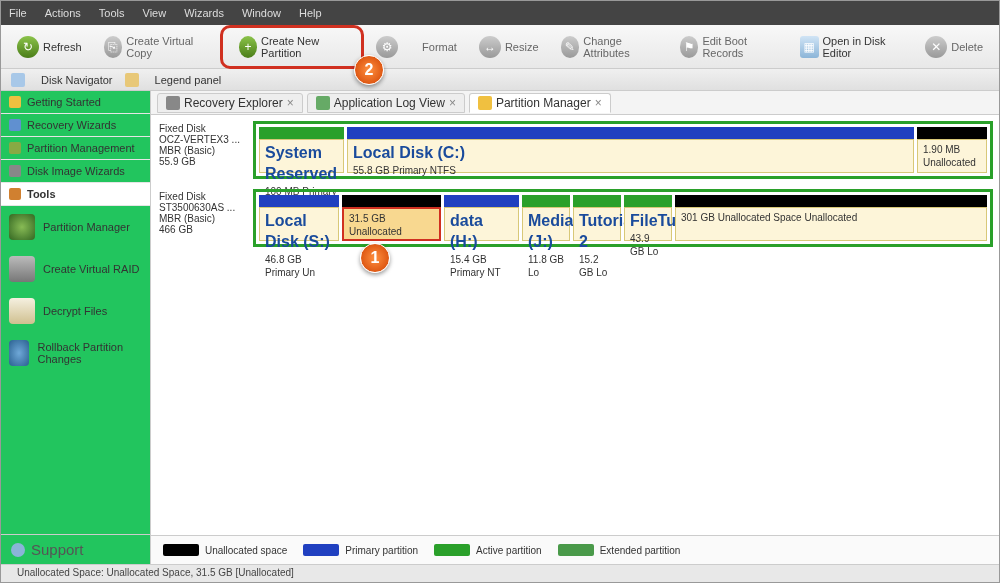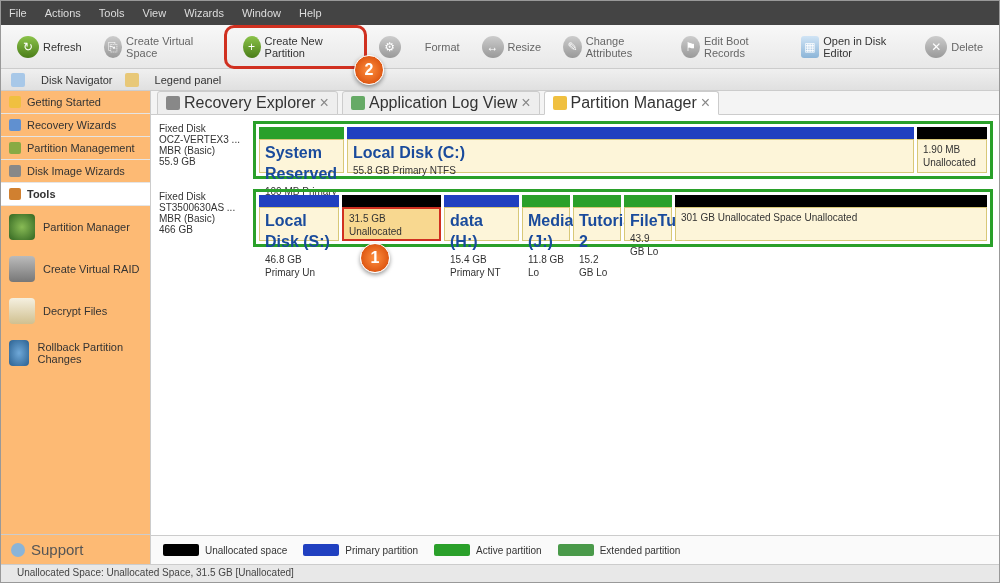--- a/index.html
+++ b/index.html
@@ -10,29 +10,29 @@
 .toolbar{background:linear-gradient(#f8f8f8,#e8e8e8);height:44px;display:flex;align-items:center;gap:2px;padding:0 6px;border-bottom:1px solid #ccc}
 .tbtn{display:flex;align-items:center;gap:4px;padding:4px 10px;border-radius:3px;color:#666;height:34px}
 .tbtn.en{color:#333}
 .tbtn .ic{width:22px;height:22px;border-radius:50%;background:linear-gradient(#8bc34a,#4a7d18);display:flex;align-items:center;justify-content:center;color:#fff;font-size:12px}
 .tbtn.dis .ic{background:linear-gradient(#ccc,#999)}
 .tbtn.editor .ic{background:linear-gradient(#d0e4f5,#8cb5d8);border-radius:3px}
 .hl{border:3px solid #d03020;border-radius:10px;padding:2px 6px}
 .panelbar{background:linear-gradient(#f0f0f0,#e0e0e0);height:22px;display:flex;align-items:center;gap:12px;padding:0 10px;border-bottom:1px solid #ccc}
 .panelbar span{display:flex;align-items:center;gap:16px}
 .body{display:flex;height:calc(100% - 44px - 22px - 24px - 18px)}
-.sidebar{width:150px;background:#fdba74;border-right:1px solid #ccc;display:flex;flex-direction:column}
+.sidebar{width:150px;background:#22c55e;border-right:1px solid #ccc;display:flex;flex-direction:column}
 .navitem{display:flex;align-items:center;gap:6px;padding:5px 8px;border-bottom:1px solid #e5e5e5;font-size:11px}
 .navitem.sel{background:#fff;font-weight:bold}
 .navitem .dot{width:12px;height:12px;border-radius:2px}
 .toolblk{padding:8px;display:flex;align-items:center;gap:8px}
 .toolblk .bigic{width:26px;height:26px;border-radius:4px}
 .main{flex:1;background:#fff;display:flex;flex-direction:column}
 .tabs{height:24px;display:flex;align-items:center;gap:4px;padding:2px 6px;border-bottom:1px solid #ccc;background:#f4f4f4}
-.tab{display:flex;align-items:center;gap:4px;padding:2px 8px;background:#eee;border:1px solid #ccc;border-radius:3px 3px 0 0;font-size:16px}
+.tab{display:flex;align-items:center;gap:4px;padding:2px 8px;background:#eee;border:1px solid #ccc;border-radius:3px 3px 0 0;font-size:12px}
 .tab.active{background:#fff;border-bottom-color:#fff}
 .tab .x{color:#888;cursor:pointer}
 .diskarea{padding:6px;flex:1;overflow:auto}
 .diskrow{display:flex;gap:6px;margin-bottom:10px}
 .diskinfo{width:90px;font-size:10px;color:#333;padding:2px}
 .diskbox{flex:1;border:3px solid #2aa02a;padding:3px;display:flex;gap:3px}
 .part{display:flex;flex-direction:column;font-size:10px}
 .part .bar{height:12px}
 .part .body{background:#fdf5d9;border:1px solid #d8c878;padding:3px 5px;line-height:1.3;height:34px;display:block;min-width:0}
 .part .body b{color:#1a4b9c;font-size:16px}
@@ -62,21 +62,21 @@
     <span>Help</span>
   </div>
 
   <div class="toolbar">
     <div class="tbtn en">
         <span class="ic">↻</span>
         <span>Refresh</span>
       </div>
     <div class="tbtn dis">
         <span class="ic">⎘</span>
-        <span>Create Virtual Space</span>
+        <span>Create Virtual Copy</span>
       </div>
     <div class="hl" style="display:flex;align-items:center">
       <div class="tbtn en">
           <span class="ic">+</span>
           <span>Create New Partition</span>
         </div>
     </div>
     <div class="tbtn dis">
         <span class="ic">⚙</span>
         <span style="margin-left:20px">Format</span>

